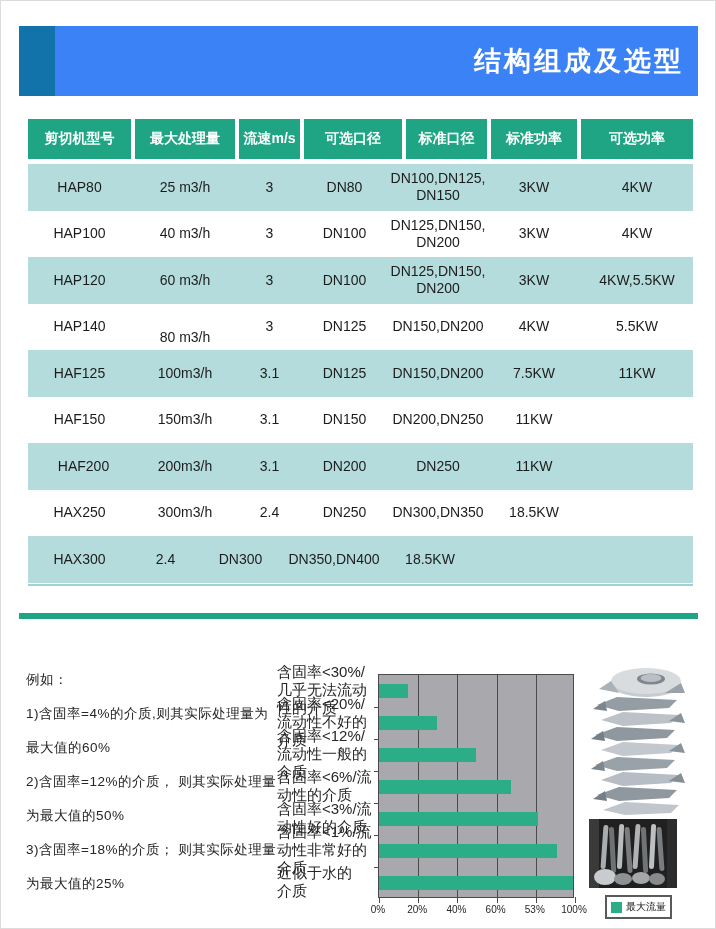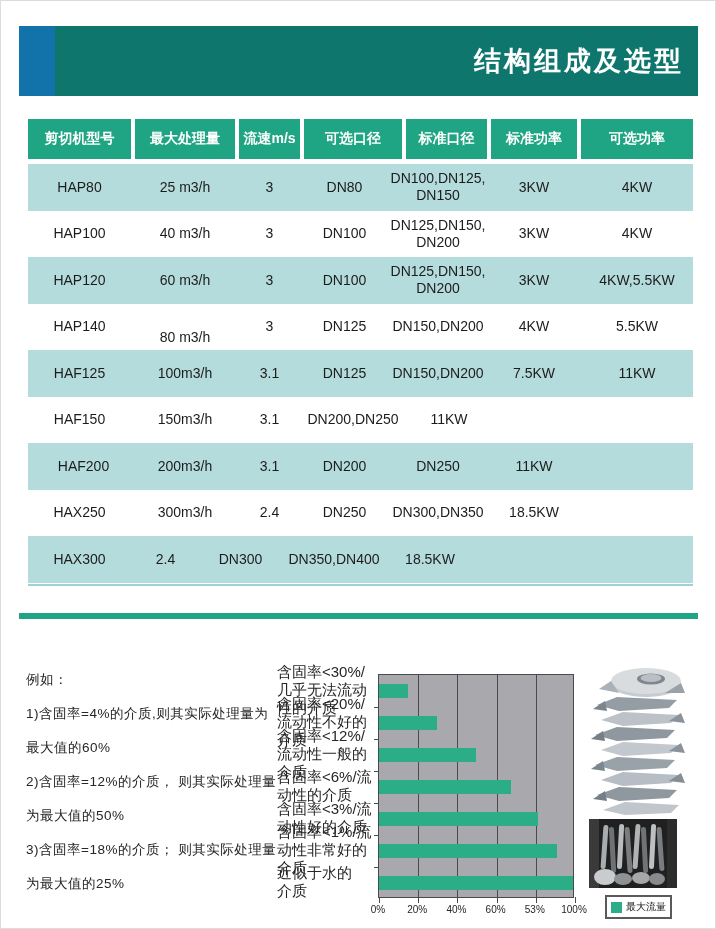--- a/index.html
+++ b/index.html
@@ -1,21 +1,21 @@
 <!DOCTYPE html>
 <html><head>
 <meta charset="utf-8">
 <style>
   html,body{margin:0;padding:0;background:#f4f4f4;}
   *{box-sizing:border-box;}
   body{font-family:"Liberation Sans","DejaVu Sans",sans-serif;}
   .page{position:relative;width:716px;height:929px;background:#ffffff;border:1px solid #dcdcdc;margin:0 auto;overflow:hidden;}
 
   
-  .banner{position:absolute;left:18px;top:25px;width:679px;height:70px;background:#0f766e;}
+  .banner{position:absolute;left:18px;top:25px;width:679px;height:70px;background:#3b82f6;}
   .banner .blue-block{position:absolute;left:0;top:0;width:36px;height:70px;background:#1173a9;}
   .banner .title{position:absolute;right:14px;top:0;height:70px;line-height:70px;
     color:#ffffff;font-size:27px;font-weight:700;letter-spacing:3px;}
 
   
   .spec-table{position:absolute;left:27px;top:118px;width:665px;}
   .thead{display:flex;gap:4px;height:40px;margin-bottom:5px;}
   .hcell{background:#1fa583;color:#ffffff;font-size:14px;font-weight:700;
     display:flex;align-items:center;justify-content:center;text-align:center;}
   .trow{display:flex;gap:4px;height:46.5px;}
@@ -116,20 +116,21 @@
           <div class="dcell" style="flex: 0 0 61px;">3.1</div>
           <div class="dcell" style="flex: 0 0 81px;">DN125</div>
           <div class="dcell" style="flex: 0 0 98px;">DN150,DN200</div>
           <div class="dcell" style="flex: 0 0 86px;">7.5KW</div>
           <div class="dcell" style="flex: 0 0 112px;">11KW</div>
         </div>
         <div class="trow">
           <div class="dcell" style="flex: 0 0 103px;">HAF150</div>
           <div class="dcell" style="flex: 0 0 100px;">150m3/h</div>
           <div class="dcell" style="flex: 0 0 61px;">3.1</div>
+          <div class="dcell" style="flex: 0 0 81px;">DN150</div>
           <div class="dcell" style="flex: 0 0 98px;">DN200,DN250</div>
           <div class="dcell" style="flex: 0 0 86px;">11KW</div>
           <div class="dcell" style="flex: 0 0 112px;"></div>
         </div>
         <div class="trow alt">
           <div class="dcell" style="flex: 0 0 103px; padding-left: 8px;">HAF200</div>
           <div class="dcell" style="flex: 0 0 100px;">200m3/h</div>
           <div class="dcell" style="flex: 0 0 61px;">3.1</div>
           <div class="dcell" style="flex: 0 0 81px;">DN200</div>
           <div class="dcell" style="flex: 0 0 98px;">DN250</div>

